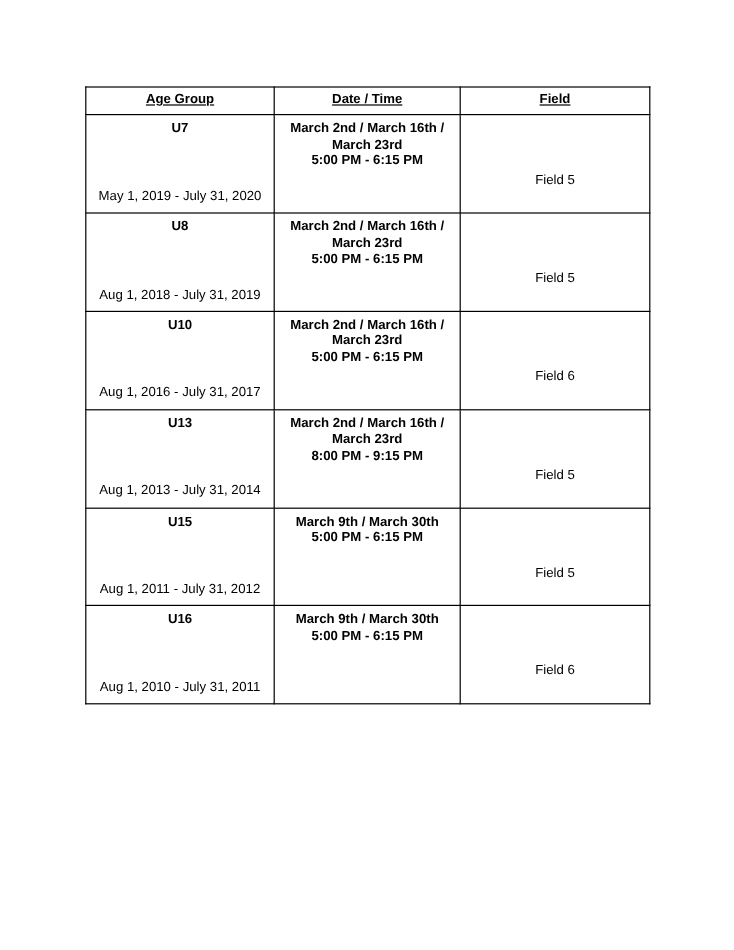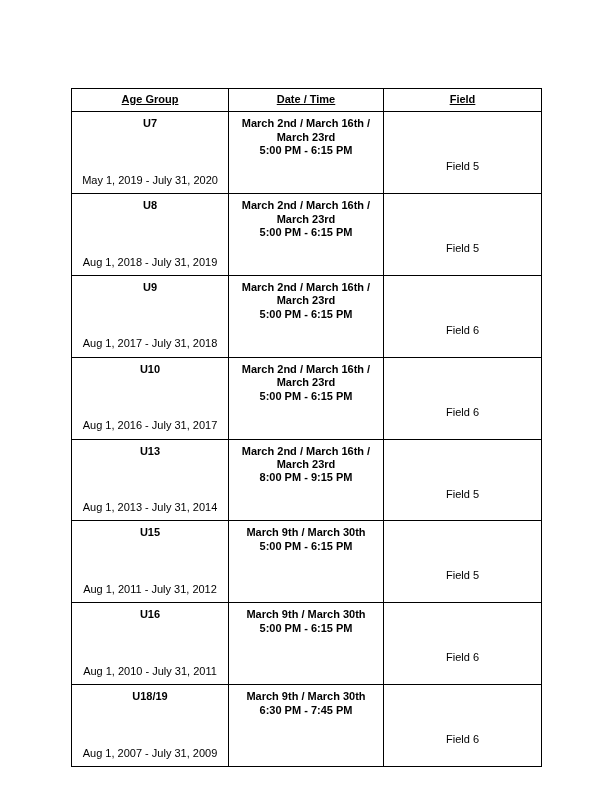--- a/index.html
+++ b/index.html
@@ -11,21 +11,21 @@
   .page {
     position: relative;
     width: 612px;
     height: 792px;
     background: #ffffff;
     overflow: hidden;
   }
   table.schedule {
     position: absolute;
     left: 71px;
-    top: 88px;
+    top: 72px;
     width: 470px;
     table-layout: fixed;
     border-collapse: collapse;
     font-size: 11px;
     line-height: 13.4px;
     color: #000000;
   }
   table.schedule th,
   table.schedule td {
     border: 1.4px solid #000000;
@@ -87,36 +87,20 @@
               <div>March 2nd / March 16th /</div>
               <div>March 23rd</div>
             </div>
       <div class="bold">5:00 PM - 6:15 PM</div>
     </td>
     <td>
       <div class="regular">Field 5</div>
     </td>
   </tr>
 
-  <tr>
-    <td>
-      <div class="bold">U9</div>
-      <div class="regular">Aug 1, 2017 - July 31, 2018</div>
-    </td>
-    <td>
-      <div class="bold">
-              <div>March 2nd / March 16th /</div>
-              <div>March 23rd</div>
-            </div>
-      <div class="bold">5:00 PM - 6:15 PM</div>
-    </td>
-    <td>
-      <div class="regular">Field 6</div>
-    </td>
-  </tr>
 
   <tr>
     <td>
       <div class="bold">U10</div>
       <div class="regular">Aug 1, 2016 - July 31, 2017</div>
     </td>
     <td>
       <div class="bold">
               <div>March 2nd / March 16th /</div>
               <div>March 23rd</div>
@@ -174,30 +158,15 @@
               <div>March 9th / March 30th</div>
             </div>
       <div class="bold">5:00 PM - 6:15 PM</div>
     </td>
     <td>
       <div class="regular">Field 6</div>
     </td>
   </tr>
 
 
-  <tr>
-    <td>
-      <div class="bold">U18/19</div>
-      <div class="regular">Aug 1, 2007 - July 31, 2009</div>
-    </td>
-    <td>
-      <div class="bold">
-              <div>March 9th / March 30th</div>
-            </div>
-      <div class="bold">6:30 PM - 7:45 PM</div>
-    </td>
-    <td>
-      <div class="regular">Field 6</div>
-    </td>
-  </tr>
 </tbody>
   </table>
 </div>
 
 </body></html>

